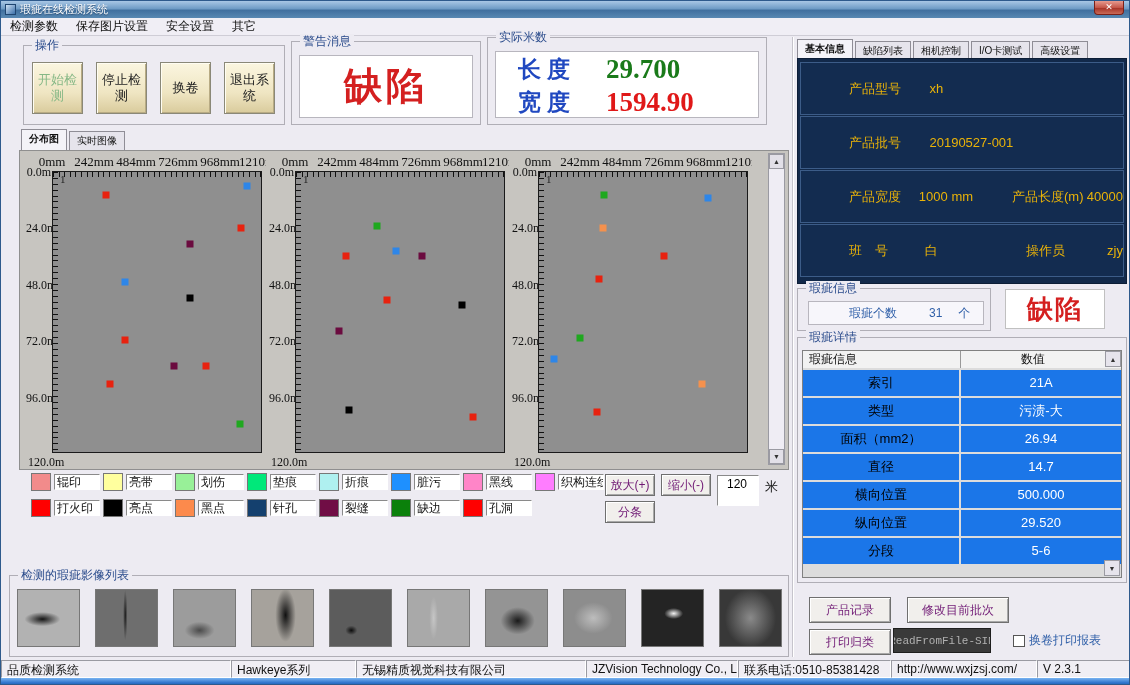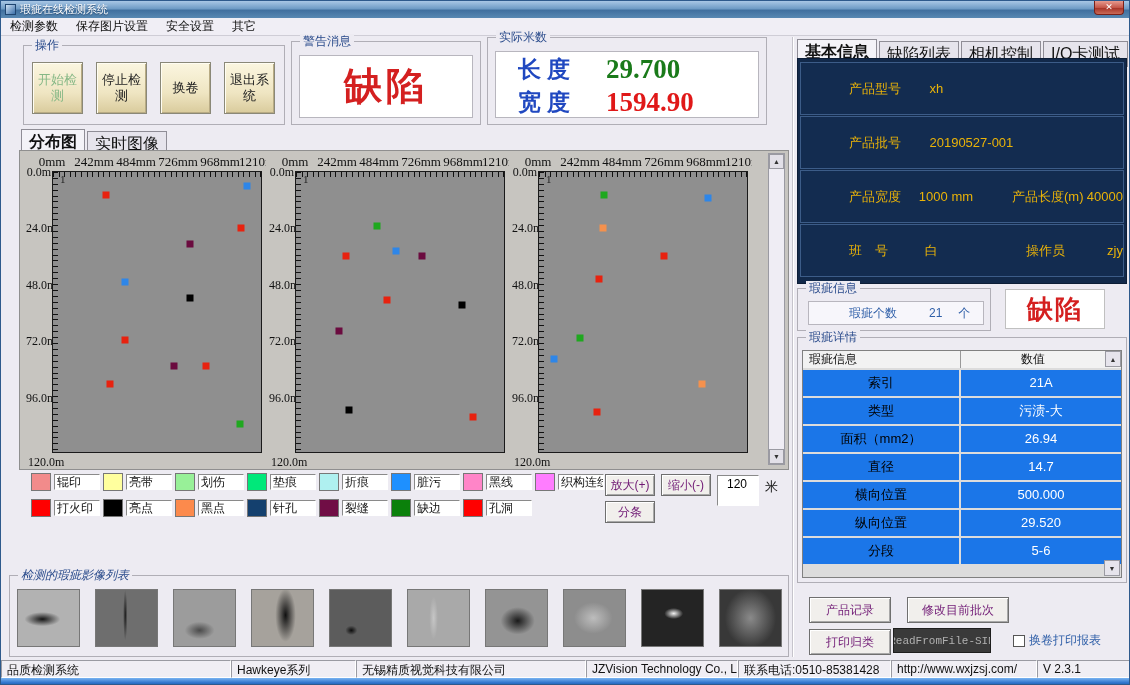--- a/index.html
+++ b/index.html
@@ -42,21 +42,21 @@
   .inner-box { position:absolute; background:#fff; border:1px solid #b8b6be; }
   #warning-text { width:100%; height:100%; display:flex; align-items:center; justify-content:center;
     color:#D42020; font-size:38px; font-weight:bold; font-family:"Liberation Serif", serif; letter-spacing:4px; }
   .meter-row { display:flex; align-items:flex-end; height:33px; padding-left:22px;
     font-family:"Liberation Serif", serif; font-weight:bold; }
   .meter-label { color:#2048C0; font-size:23px; width:88px; letter-spacing:6px; }
   .meter-value { font-size:27px; }
 
   
   .tabrow { position:absolute; display:flex; align-items:flex-end; }
-  .tab { font-size:16px; padding:2px 7px 2px; background:#E6E4EC; border:1px solid #8f8d96;
+  .tab { font-size:10px; padding:2px 7px 2px; background:#E6E4EC; border:1px solid #8f8d96;
     border-bottom:none; margin-right:2px; color:#111; cursor:pointer; white-space:nowrap; }
   .tab.active { background:#F4F3F8; font-weight:bold; padding-bottom:4px; }
 
   
   #plot-container { position:absolute; left:18px; top:149px; width:770px; height:320px;
     background:#C7C5C0; border:1px solid #8f8f8f;text-decoration:underline; }
   .plot-panel { position:absolute; top:2px; width:240px; height:316px; overflow:hidden; }
   .plot-rect { position:absolute; left:26px; top:18px; width:210px; height:282px;
     background:#8F8F8F; border:1px solid #1a1a1a; }
   .tick-top { position:absolute; top:0; left:0; right:0; height:5px;
@@ -349,21 +349,21 @@
         <div class="swatch" style="background: rgb(255, 0, 0);"></div>
         <div class="legend-name">孔洞</div>
       </div>
     </div>
   <div class="sysbtn" style="left:604px; top:473px; width:50px; height:22px;">放大(+)</div>
   <div class="sysbtn" style="left:660px; top:473px; width:50px; height:22px;">缩小(-)</div>
   <div id="meter-input">120</div>
   <span id="meter-unit">米</span>
   <div class="sysbtn" style="left:604px; top:500px; width:50px; height:22px;">分条</div>
 
-  <div class="groupbox" style="left:8px; top:574px; width:780px; height:82px;font-style:italic;">
+  <div class="groupbox" style="left:8px; top:574px; width:780px; height:82px;">
     <span class="grouplabel">检测的瑕疵影像列表</span>
     <div id="thumbs">
         <div class="thumb" style="background: radial-gradient(42% 18% at 40% 52%, rgb(20, 20, 20) 0%, transparent 70%), linear-gradient(rgb(178, 178, 178), rgb(178, 178, 178));"></div>
         <div class="thumb" style="background: radial-gradient(5% 65% at 48% 45%, rgb(28, 28, 28) 0%, transparent 70%), linear-gradient(rgb(110, 110, 110), rgb(110, 110, 110));"></div>
         <div class="thumb" style="background: radial-gradient(35% 22% at 42% 72%, rgb(74, 74, 74) 0%, transparent 70%), linear-gradient(rgb(156, 156, 156), rgb(156, 156, 156));"></div>
         <div class="thumb" style="background: radial-gradient(24% 68% at 55% 45%, rgb(16, 16, 16) 0%, transparent 70%), linear-gradient(rgb(166, 162, 156), rgb(166, 162, 156));"></div>
         <div class="thumb" style="background: radial-gradient(14% 12% at 35% 72%, rgb(12, 12, 12) 0%, transparent 70%), linear-gradient(rgb(92, 92, 92), rgb(92, 92, 92));"></div>
         <div class="thumb" style="background: radial-gradient(10% 55% at 42% 50%, rgb(198, 198, 198) 0%, transparent 70%), linear-gradient(rgb(169, 169, 169), rgb(169, 169, 169));"></div>
         <div class="thumb" style="background: radial-gradient(40% 35% at 52% 55%, rgb(26, 26, 26) 0%, transparent 70%), linear-gradient(rgb(148, 148, 148), rgb(148, 148, 148));"></div>
         <div class="thumb" style="background: radial-gradient(45% 40% at 48% 50%, rgb(189, 189, 189) 0%, transparent 70%), linear-gradient(rgb(141, 141, 141), rgb(141, 141, 141));"></div>
@@ -416,21 +416,21 @@
         <span class="ic2">白</span>
         <span class="ic3">操作员</span>
         <span class="ic4">zjy</span>
       </div>
     </div>
 
   <div class="groupbox" style="left:796px; top:287px; width:194px; height:43px;">
     <span class="grouplabel">瑕疵信息</span>
     <div class="inner-box" id="defect-count-inner" style="background:#F7F6FB;">
       <span style="margin-left:40px;">瑕疵个数</span>
-      <span style="margin-left:32px;">21</span>
+      <span style="margin-left:32px;">31</span>
       <span style="margin-left:16px;">个</span>
     </div>
   </div>
   <div id="alert-box">缺陷</div>
 
   <div class="groupbox" style="left:796px; top:336px; width:330px; height:246px;">
     <span class="grouplabel">瑕疵详情</span>
     <div id="detail-table">
       <div id="dt-header">
         <div class="dth1">瑕疵信息</div>

